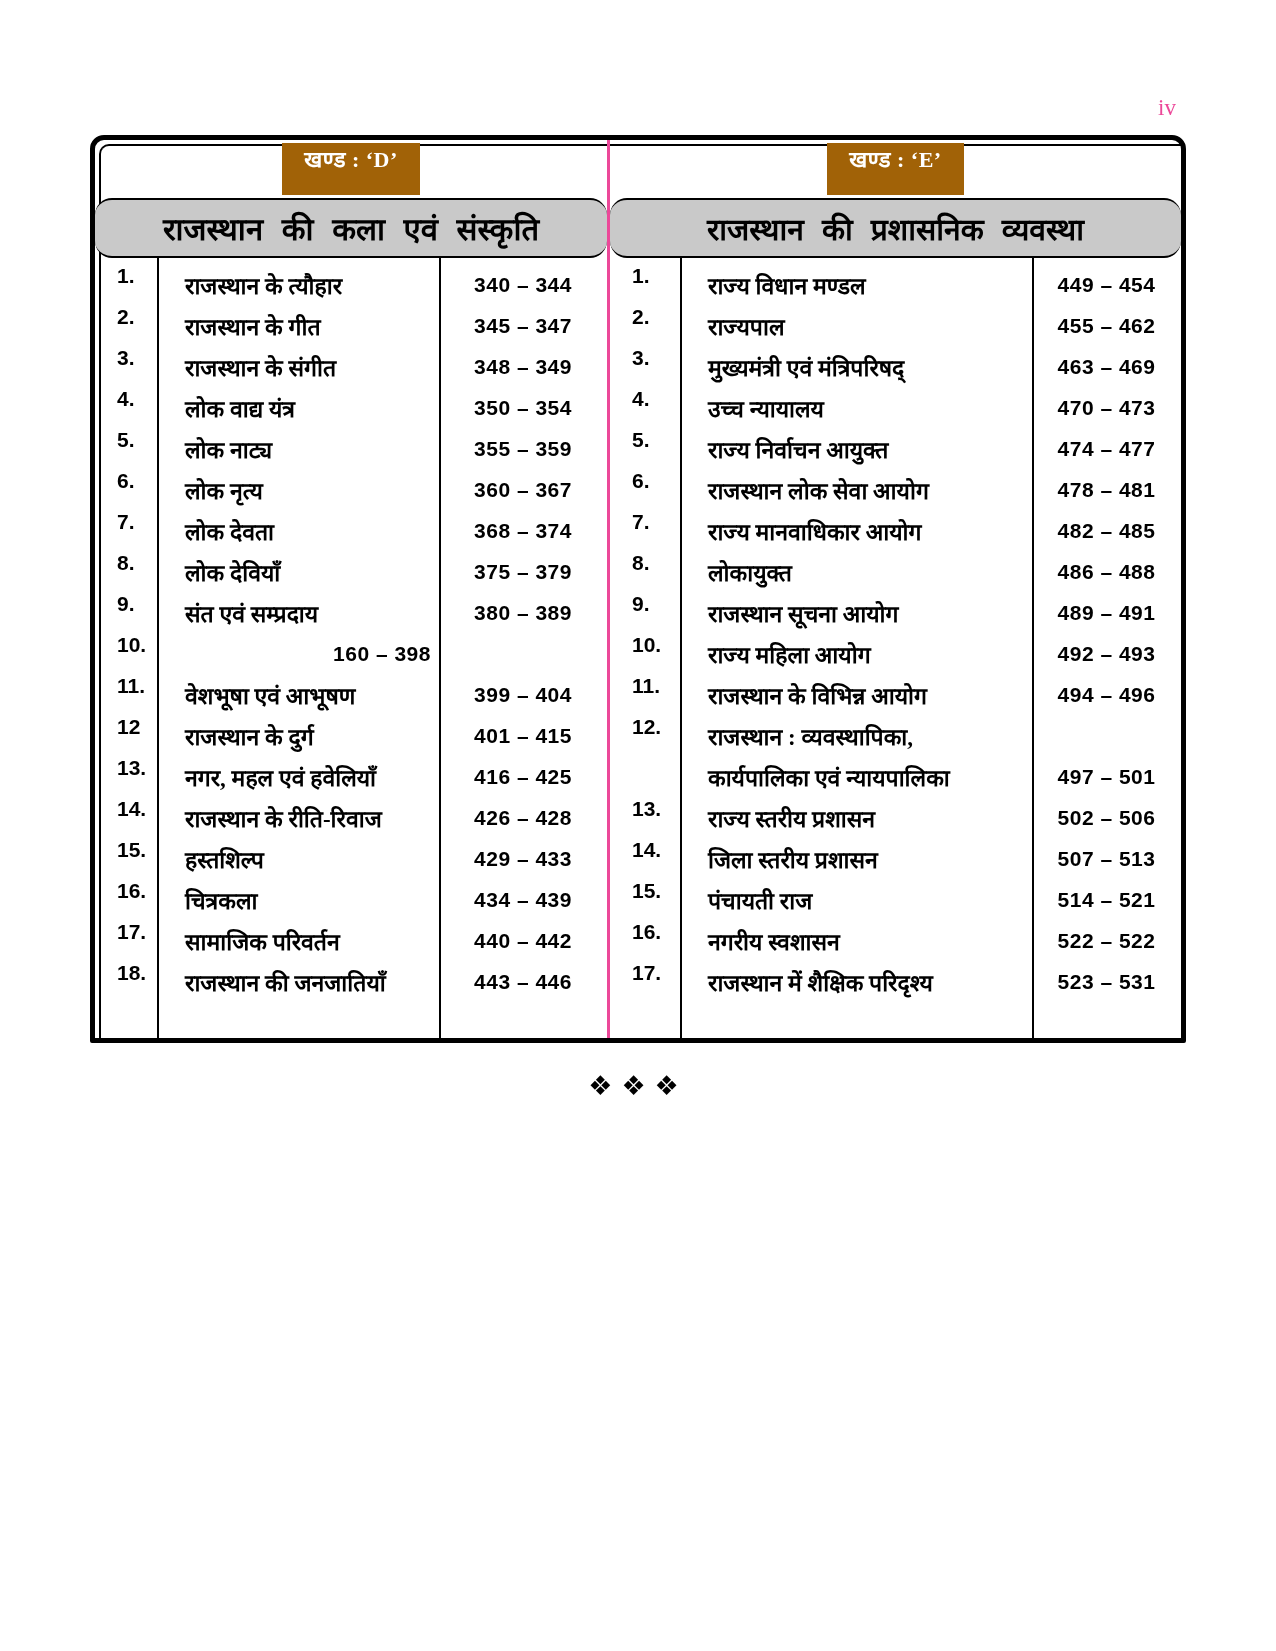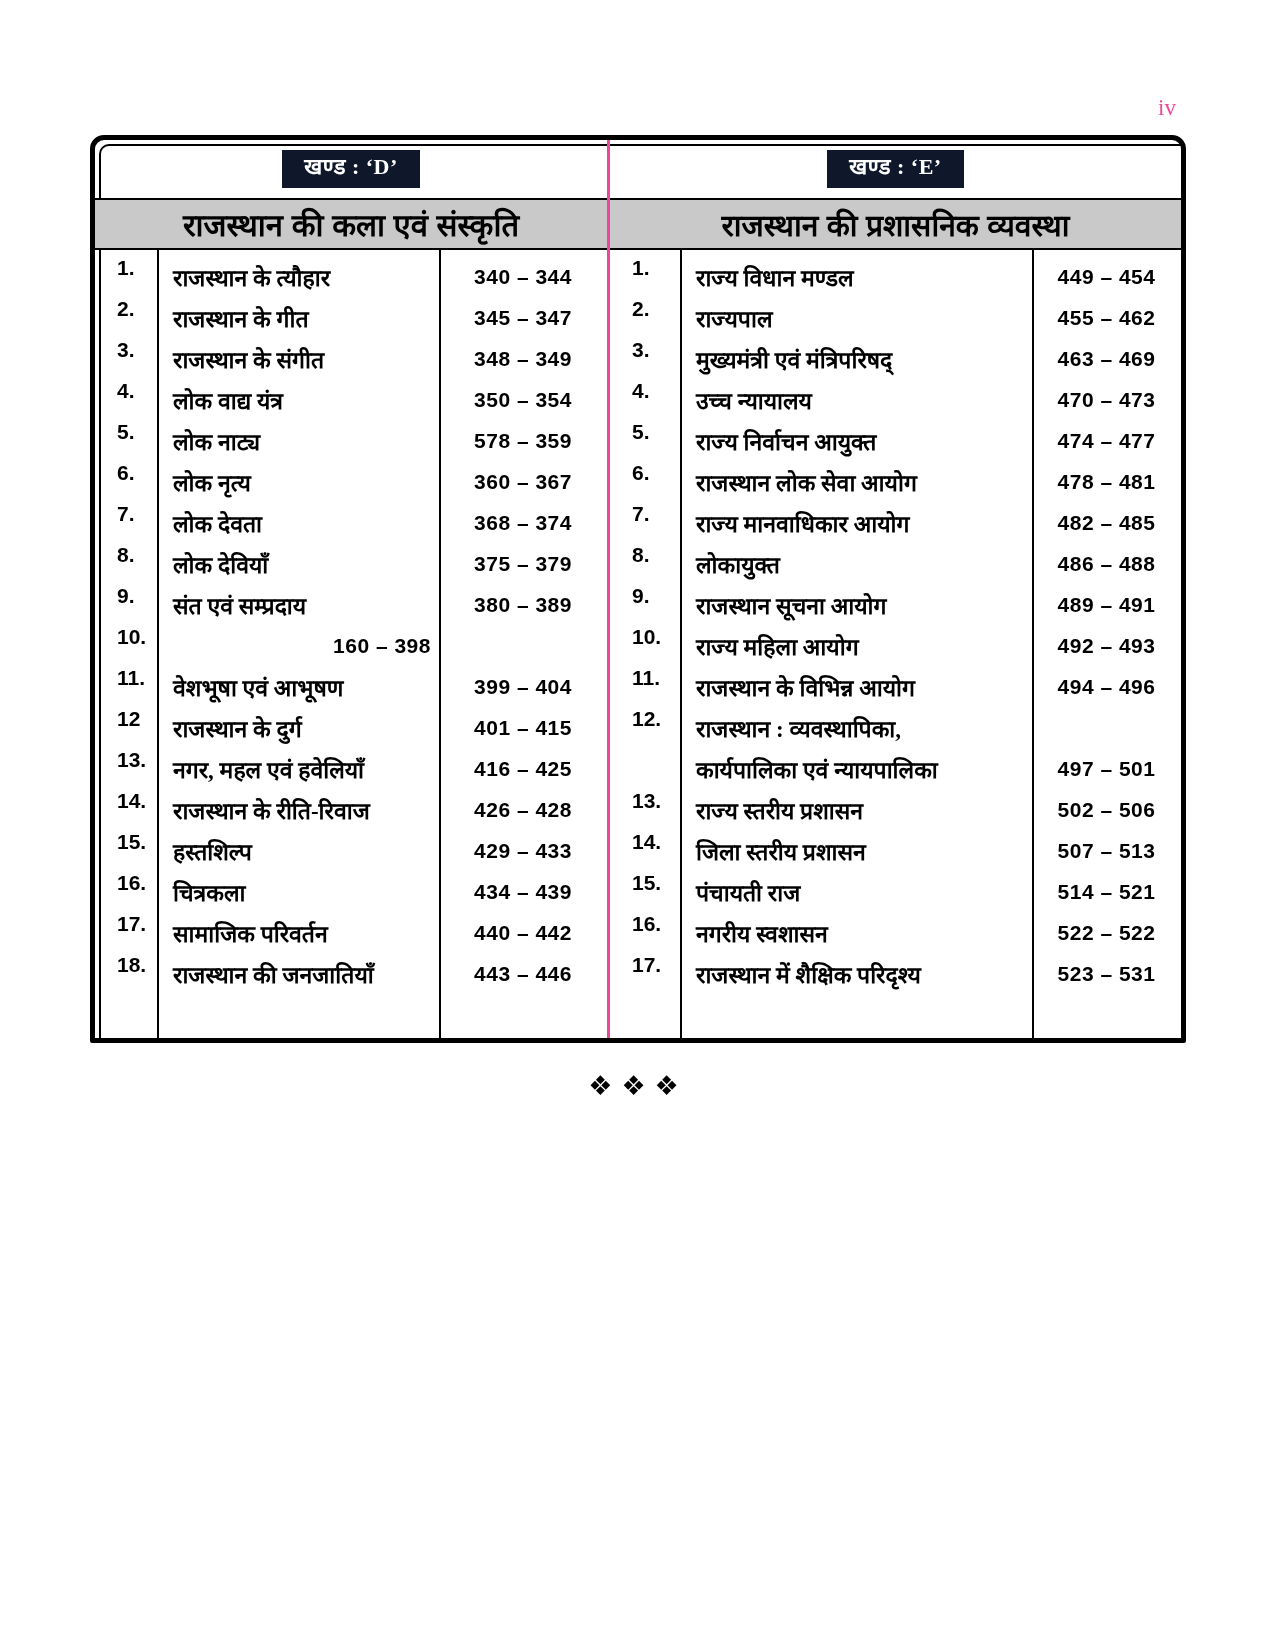--- a/index.html
+++ b/index.html
@@ -69,46 +69,47 @@
 
   
   .khand-row {
     height: 58px;
     display: flex;
     align-items: center;
     justify-content: center;
     flex: 0 0 auto;
   }
   .khand-badge {
-    background: #0f172a;
+    background: #a16207;
     color: #fff;
     font-family: "Liberation Serif", "DejaVu Serif", serif;
     font-weight: bold;
     font-size: 22px;
     letter-spacing: .5px;
-    padding: 4px 22px 8px 22px;
+    padding: 4px 22px 22px 22px;
     white-space: nowrap;
     line-height: 1.15;
   }
 
   
   .sec-title {
     background: #c9c9c9;
     border-top: 2px solid #000;
     border-bottom: 2px solid #000;
-    height: 52px;
+    height: 60px;
     display: flex;
     align-items: center;
     justify-content: center;
-    font-family: Liberation Sans, sans-serif;
+    font-family: Liberation Mono, monospace;
     font-weight: bold;
     font-size: 31px;
     white-space: nowrap;
     flex: 0 0 auto;
     box-sizing: border-box;
+    border-radius: 17px;
   }
   .tbl.left  .sec-title { font-size: 31px; }
   .tbl.right .sec-title { font-size: 30px; }
 
   
   .rows {
     flex: 1 1 auto;
     position: relative;
     padding-top: 6px;
   }
@@ -125,21 +126,21 @@
     font-size: 21px;
     padding-left: 22px;
     flex: 0 0 auto;
   }
   .c-title {
     box-sizing: border-box;
     border-left: 2px solid #000;
     font-family: "Liberation Serif", "DejaVu Serif", serif;
     font-weight: bold;
     font-size: 23px;
-    padding-left: 16px;
+    padding-left: 28px;
     white-space: nowrap;
     overflow: visible;
     flex: 0 0 auto;
     align-self: stretch;
     display: flex;
     align-items: center;
     text-align: right;
   }
   .c-pages {
     box-sizing: border-box;
@@ -232,21 +233,21 @@
             <div class="c-pages">348 – 349</div>
           </div>
           <div class="row">
             <div class="c-num">4.</div>
             <div class="c-title">लोक वाद्य यंत्र</div>
             <div class="c-pages">350 – 354</div>
           </div>
           <div class="row">
             <div class="c-num">5.</div>
             <div class="c-title">लोक नाट्य</div>
-            <div class="c-pages">578 – 359</div>
+            <div class="c-pages">355 – 359</div>
           </div>
           <div class="row">
             <div class="c-num">6.</div>
             <div class="c-title">लोक नृत्य</div>
             <div class="c-pages">360 – 367</div>
           </div>
           <div class="row">
             <div class="c-num">7.</div>
             <div class="c-title">लोक देवता</div>
             <div class="c-pages">368 – 374</div>

